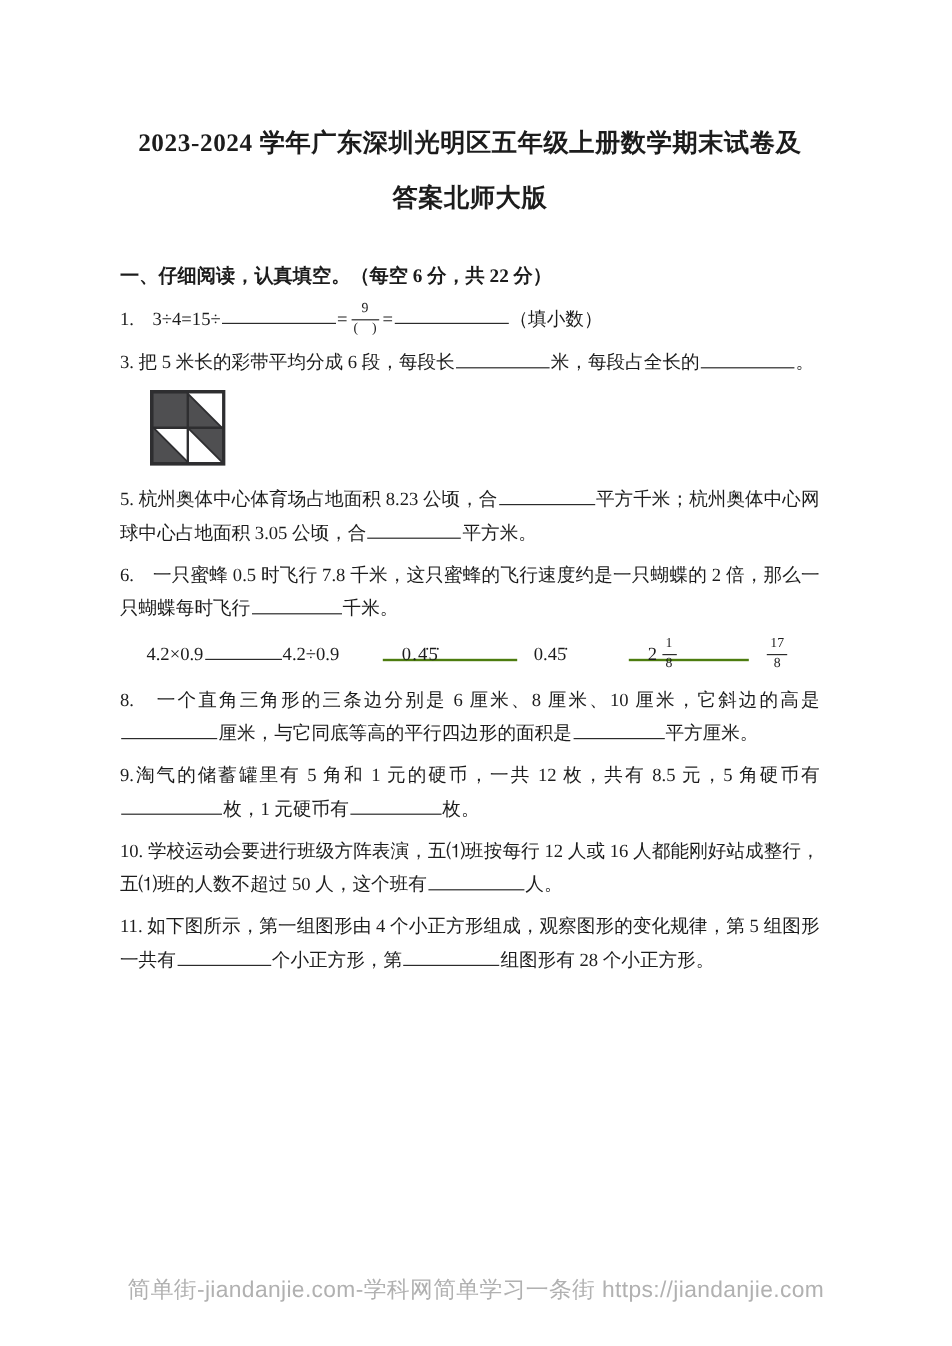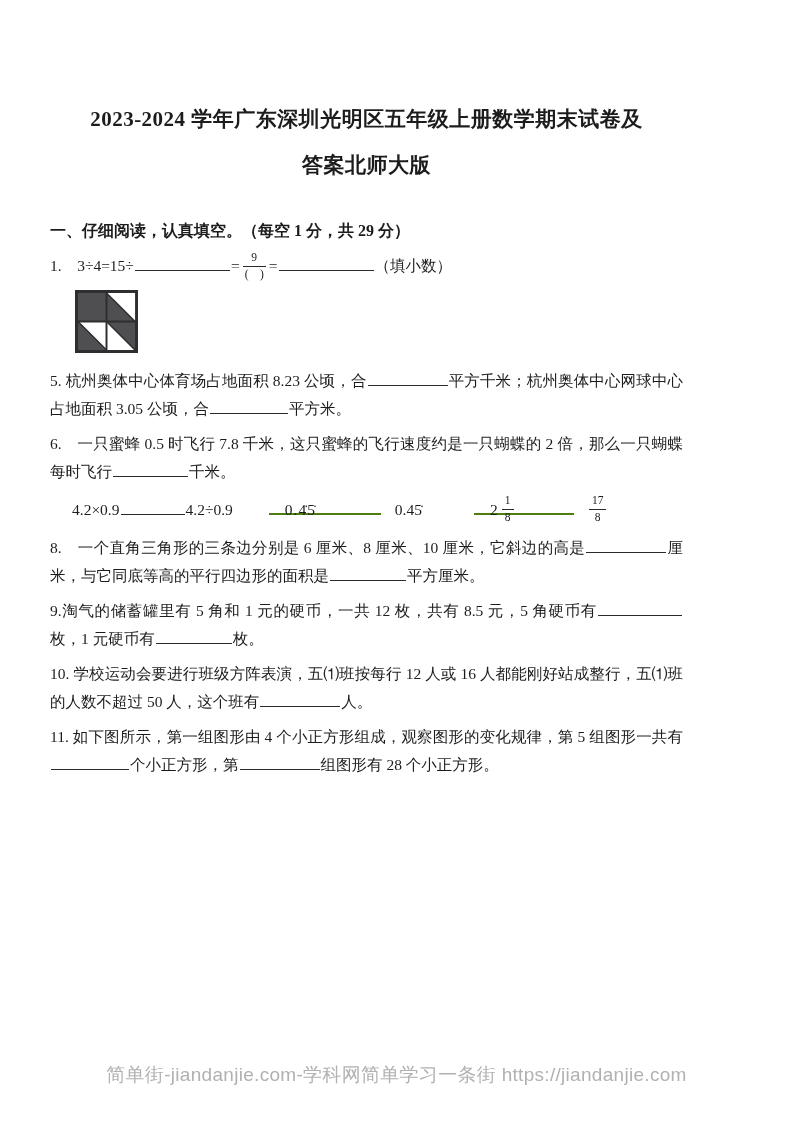--- a/index.html
+++ b/index.html
@@ -8,21 +8,21 @@
     height: 1122px;
     background: #ffffff;
     overflow: hidden;
     position: relative;
     font-family: "Liberation Serif", "DejaVu Serif", serif;
     color: #1c1c1c;
   }
   .page {
     box-sizing: border-box;
     width: 793px;
-    padding: 96px 110px 0 50px;
+    padding: 96px 110px 0 100px;
   }
   .title {
     font-size: 21px;
     font-weight: bold;
     text-align: center;
     line-height: 46px;
     margin: 0 0 30px 0;
     letter-spacing: 0.5px;
   }
   .section-heading {
@@ -85,24 +85,25 @@
 </style>
 </head>
 <body>
 
 <div class="page">
   <div class="title">
     <div>2023-2024 学年广东深圳光明区五年级上册数学期末试卷及</div>
     <div>答案北师大版</div>
   </div>
 
-  <div class="section-heading">一、仔细阅读，认真填空。（每空 1 分，共 29 分）</div>
+  <div class="section-heading">一、仔细阅读，认真填空。（每空 6 分，共 22 分）</div>
 
   <div>
       <p class="q"><span>1.　3÷4=15÷</span><span class="blank" style="width: 95px;"></span><span>=</span><span class="frac"><span class="num">9</span><span class="den">(　)</span></span><span>=</span><span class="blank" style="width: 95px;"></span><span>（填小数）</span></p>
+      <p class="q"><span>3. 把 5 米长的彩带平均分成 6 段，每段长</span><span class="blank" style="width: 78px;"></span><span>米，每段占全长的</span><span class="blank" style="width: 78px;"></span><span>。</span></p>
       <div class="figure-wrap">
     <svg width="63" height="65" viewBox="0 0 64 64">
       <rect class="fig-dark fig-line" x="1.5" y="1.5" width="61" height="61" stroke-width="3" fill="#4f4f51" stroke="#2e2e30"></rect>
       <polygon points="32,3 61,3 61,32" fill="#ffffff"></polygon>
       <polygon points="3,32 32,32 32,61" fill="#ffffff"></polygon>
       <polygon points="32,32 32,61 61,61" fill="#ffffff"></polygon>
       <line class="fig-line" x1="32" y1="2" x2="32" y2="62" stroke-width="2" stroke="#2e2e30"></line>
       <line class="fig-line" x1="2" y1="32" x2="62" y2="32" stroke-width="2" stroke="#2e2e30"></line>
       <line class="fig-line" x1="32" y1="3" x2="61" y2="32" stroke-width="1.5" stroke="#2e2e30"></line>
       <line class="fig-line" x1="3" y1="32" x2="32" y2="61" stroke-width="1.5" stroke="#2e2e30"></line>

